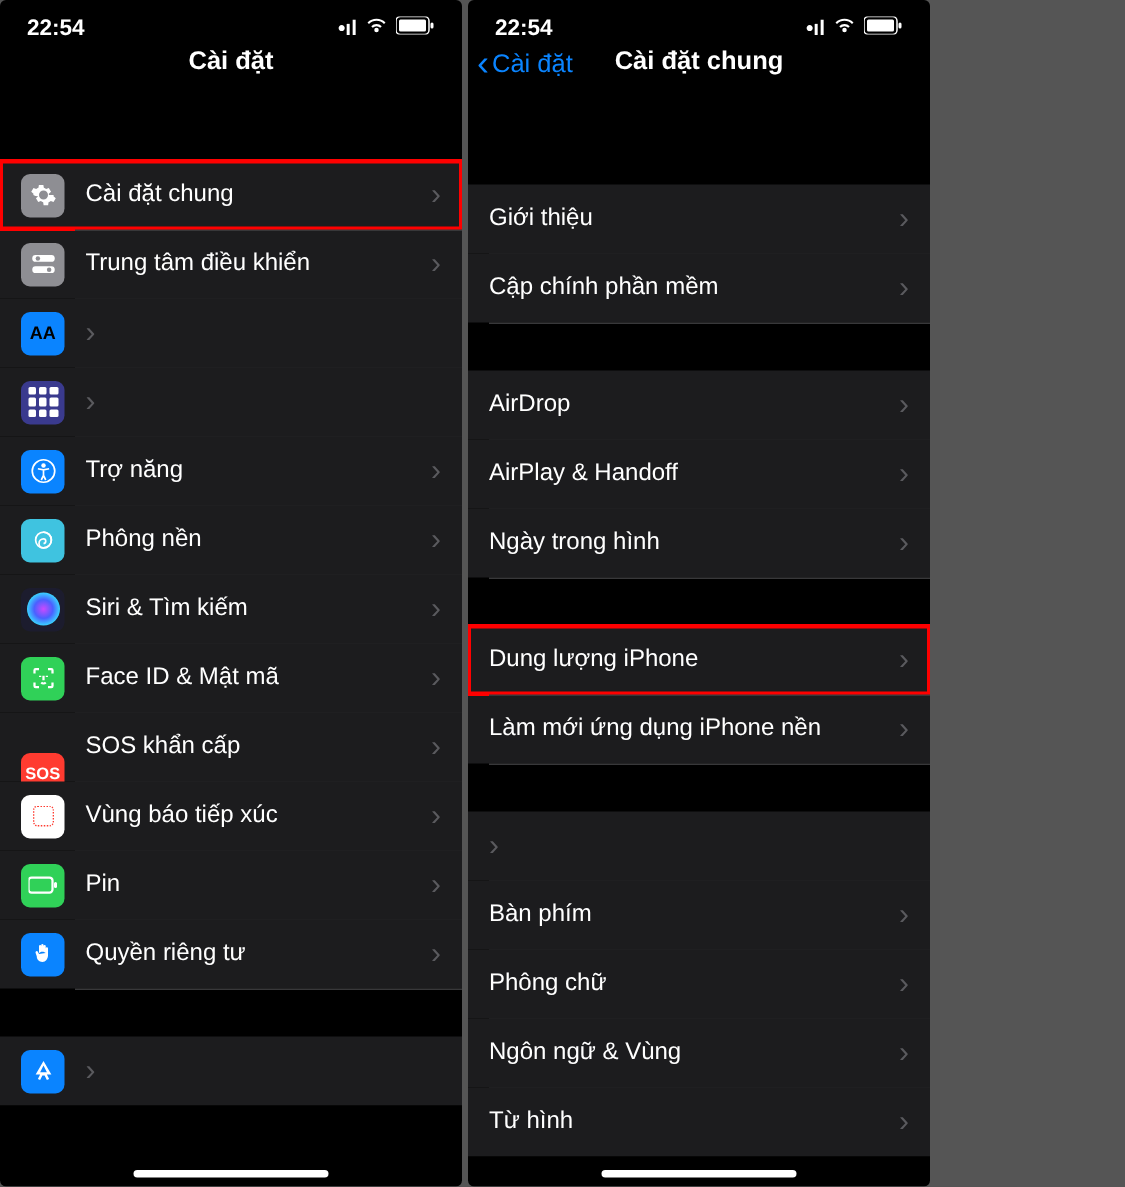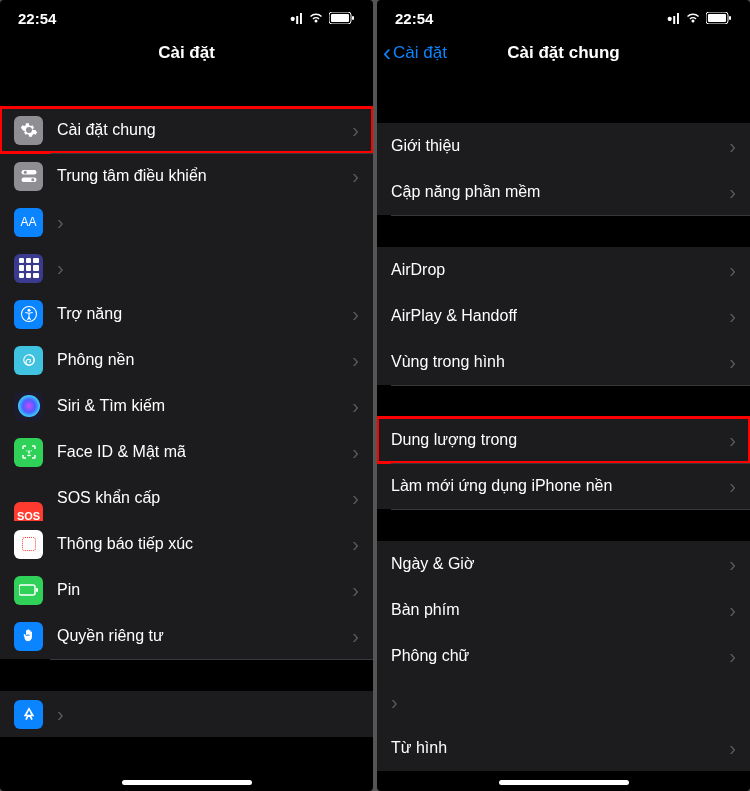--- a/index.html
+++ b/index.html
@@ -10,21 +10,21 @@
     }
     body {
       background: #555;
       display: flex;
       gap: 4px;
       width: 750px;
       height: 791px;
     }
     .phone {
       background: #000;
-      width: 373px;
+      width: 308px;
       height: 791px;
       position: relative;
       overflow: hidden;
       border-radius: 4px;
     }
     .status-bar {
       display: flex;
       justify-content: space-between;
       align-items: center;
       padding: 10px 18px 4px;
@@ -36,21 +36,21 @@
       display: flex;
       align-items: center;
       gap: 5px;
     }
     .signal-icon::before {
       content: "•ıl";
       font-size: 14px;
     }
     .nav-bar {
       display: flex;
-      align-items: center;
+      align-items: flex-start;
       justify-content: center;
       position: relative;
       height: 44px;
       padding: 0 8px;
     }
     .nav-title {
       color: #fff;
       font-size: 17px;
       font-weight: 600;
     }
@@ -125,21 +125,21 @@
       bottom: 6px;
       left: 50%;
       transform: translateX(-50%);
       width: 130px;
       height: 5px;
       background: #fff;
       border-radius: 3px;
     }
     .icon-gear { background: #8e8e93; color: #fff; }
     .icon-control { background: #8e8e93; color: #fff; }
-    .icon-display { background: #0a84ff; color: #ffffff; font-size: 12px; font-weight: 400; }
+    .icon-display { background: #0a84ff; color: #000000; font-size: 12px; font-weight: 700; }
     .icon-home { background: #3a3a8e; color: #fff; }
     .icon-access { background: #0a84ff; color: #fff; }
     .icon-wallpaper { background: #3fc3e0; color: #fff; }
     .icon-siri { background: #1c1c2e; }
     .icon-faceid { background: #30d158; color: #fff; }
     .icon-sos { background: #ff3b30; color: #fff; font-size: 11px; font-weight: 700; margin-top: 36px; }
     .icon-exposure { background: #fff; color: #ff3b30; }
     .icon-battery { background: #30d158; color: #fff; }
     .icon-privacy { background: #0a84ff; color: #fff; }
     .icon-appstore { background: #0a84ff; color: #fff; }
@@ -290,21 +290,21 @@
     <div class="row">
       <div class="row-icon icon-sos">SOS</div>
       <span class="row-label">SOS khẩn cấp</span>
       <span class="chevron">›</span>
     </div>
 
     <div class="row">
       <div class="row-icon icon-exposure">
         <div class="exposure-dots"></div>
       </div>
-      <span class="row-label">Thông báo tiếp xúc</span>
+      <span class="row-label">Vùng báo tiếp xúc</span>
       <span class="chevron">›</span>
     </div>
 
     <div class="row">
       <div class="row-icon icon-battery">
         <svg width="20" height="12" viewBox="0 0 20 12" fill="#fff">
             <rect x="0" y="1" width="16" height="10" rx="2" fill="none" stroke="#fff" stroke-width="1.5"></rect>
             <rect x="17" y="4" width="2" height="4" rx="1"></rect>
           </svg>
       </div>
@@ -363,65 +363,65 @@
     <span class="nav-title">Cài đặt chung</span>
   </div>
   <div class="content">
     <div style="height:48px"></div>
 
     <div class="row no-icon">
       <span class="row-label">Giới thiệu</span>
       <span class="chevron">›</span>
     </div>
     <div class="row no-icon">
-      <span class="row-label">Cập năng phần mềm</span>
+      <span class="row-label">Cập chính phần mềm</span>
       <span class="chevron">›</span>
     </div>
 
     <div class="section-gap"></div>
 
     <div class="row no-icon">
       <span class="row-label">AirDrop</span>
       <span class="chevron">›</span>
     </div>
     <div class="row no-icon">
       <span class="row-label">AirPlay &amp; Handoff</span>
       <span class="chevron">›</span>
     </div>
     <div class="row no-icon">
-      <span class="row-label">Vùng trong hình</span>
+      <span class="row-label">Ngày trong hình</span>
       <span class="chevron">›</span>
     </div>
 
     <div class="section-gap"></div>
 
     <div class="row no-icon highlight">
-      <span class="row-label">Dung lượng trong</span>
+      <span class="row-label">Dung lượng iPhone</span>
       <span class="chevron">›</span>
     </div>
     <div class="row no-icon">
       <span class="row-label">Làm mới ứng dụng iPhone nền</span>
       <span class="chevron">›</span>
     </div>
 
     <div class="section-gap"></div>
 
     <div class="row no-icon">
-      <span class="row-label">Ngày &amp; Giờ</span>
       <span class="chevron">›</span>
     </div>
     <div class="row no-icon">
       <span class="row-label">Bàn phím</span>
       <span class="chevron">›</span>
     </div>
     <div class="row no-icon">
       <span class="row-label">Phông chữ</span>
       <span class="chevron">›</span>
     </div>
     <div class="row no-icon">
+      <span class="row-label">Ngôn ngữ &amp; Vùng</span>
       <span class="chevron">›</span>
     </div>
     <div class="row no-icon">
       <span class="row-label">Từ hình</span>
       <span class="chevron">›</span>
     </div>
   </div>
   <div class="home-indicator"></div>
 </div>
 

